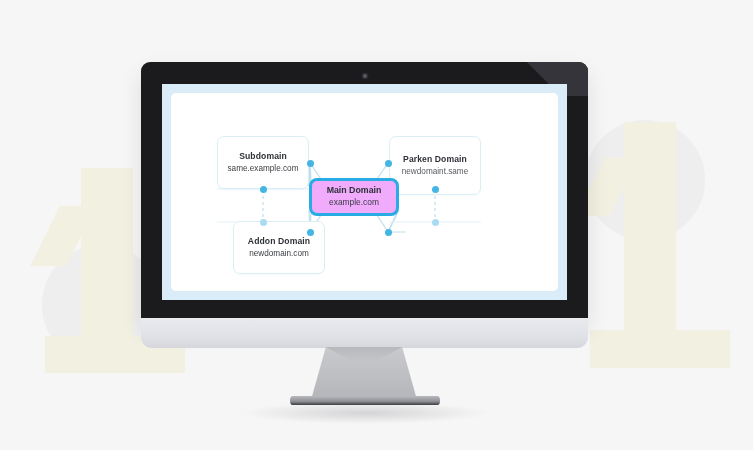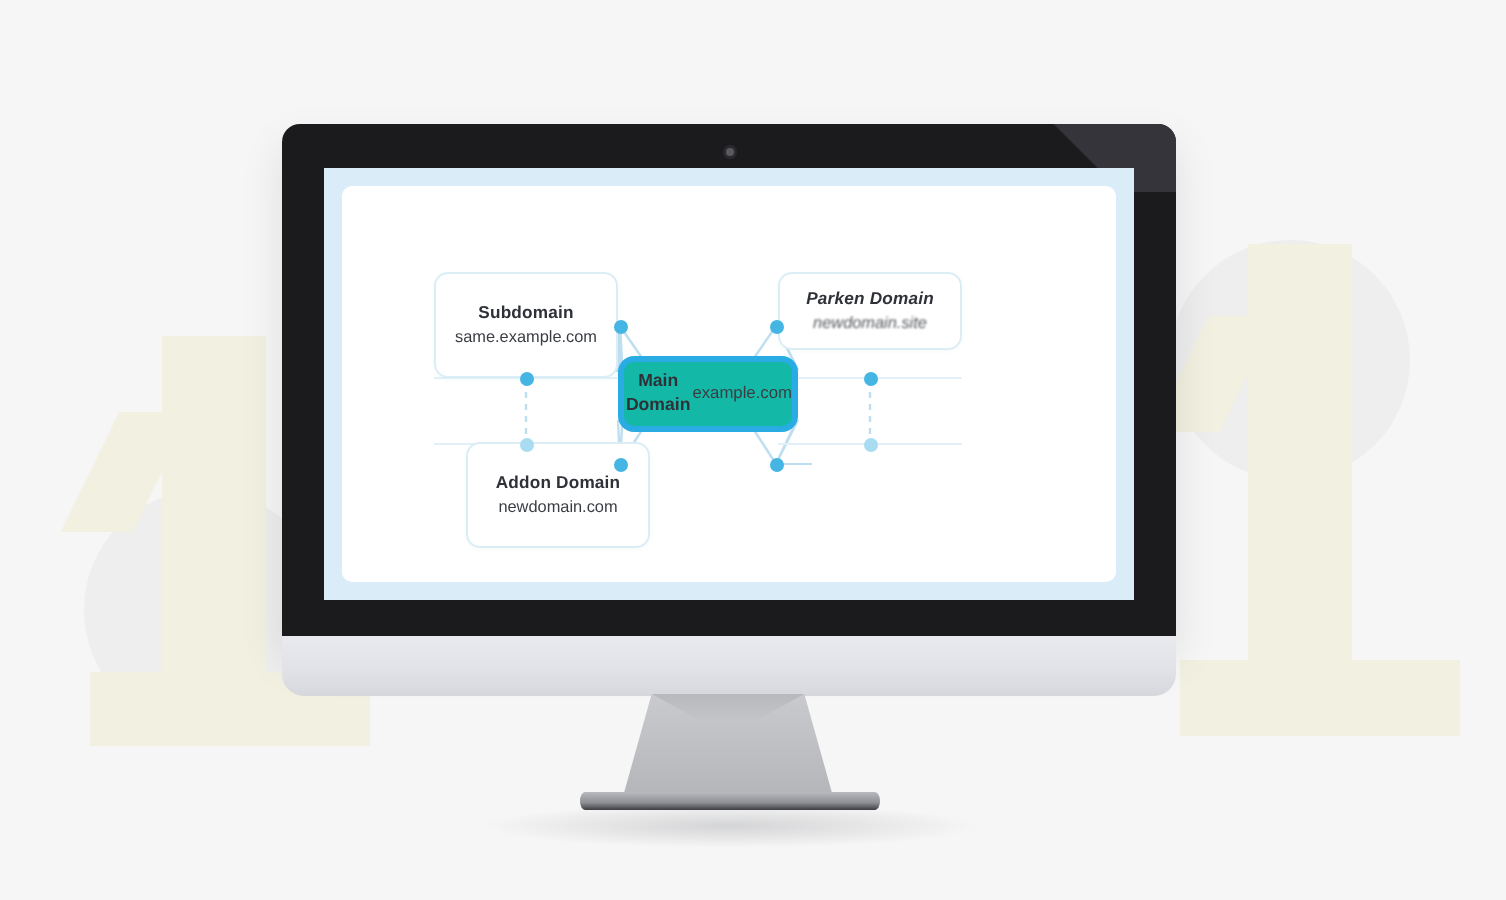--- a/index.html
+++ b/index.html
@@ -151,32 +151,32 @@
     color: #3a3d43;
     line-height: 1.35;
   }
   .node.blurred .sub {
     filter: blur(.55px);
     opacity: .85;
   }
 
   #node-subdomain     { left: 46px;  top: 43px;  width: 92px; height: 53px; }
   #node-addon         { left: 46px;  top: 128px; width: 92px; height: 53px; margin-left: 16px; }
-  #node-parken        { left: 218px; top: 43px;  width: 92px; height: 39px; font-style: italic; }
+  #node-parken        { left: 218px; top: 43px;  width: 92px; height: 59px; }
   #node-parked        { left: 218px; top: 128px; width: 92px; height: 53px; }
 
   #node-main {
     position: absolute;
     left: 138px; top: 85px;
     width: 90px; height: 38px;
-    background: #14b8a6;
+    background: #f0abfc;
     border: 3px solid #29ace3;
     border-radius: 8px;
     display: flex;
-    flex-direction: row;
+    flex-direction: column;
     align-items: center;
     justify-content: center;
     text-align: center;
   }
   #node-main .title {
     font-size: 8.8px;
     font-weight: bold;
     color: #2e3137;
     line-height: 1.35;
   }
@@ -299,21 +299,21 @@
             <div class="sub">same.example.com</div>
           </div>
 
           <div class="node" id="node-addon">
             <div class="title">Addon Domain</div>
             <div class="sub">newdomain.com</div>
           </div>
 
           <div class="node blurred" id="node-parken">
             <div class="title">Parken Domain</div>
-            <div class="sub">newdomain.site</div>
+            <div class="sub">newdomaint.same</div>
           </div>
 
 
           <div id="node-main">
             <div class="title">Main Domain</div>
             <div class="sub">example.com</div>
           </div>
 
           <div class="dot" style="left:139px; top:70px;"></div>
           <div class="dot" style="left:139px; top:139px;"></div>

